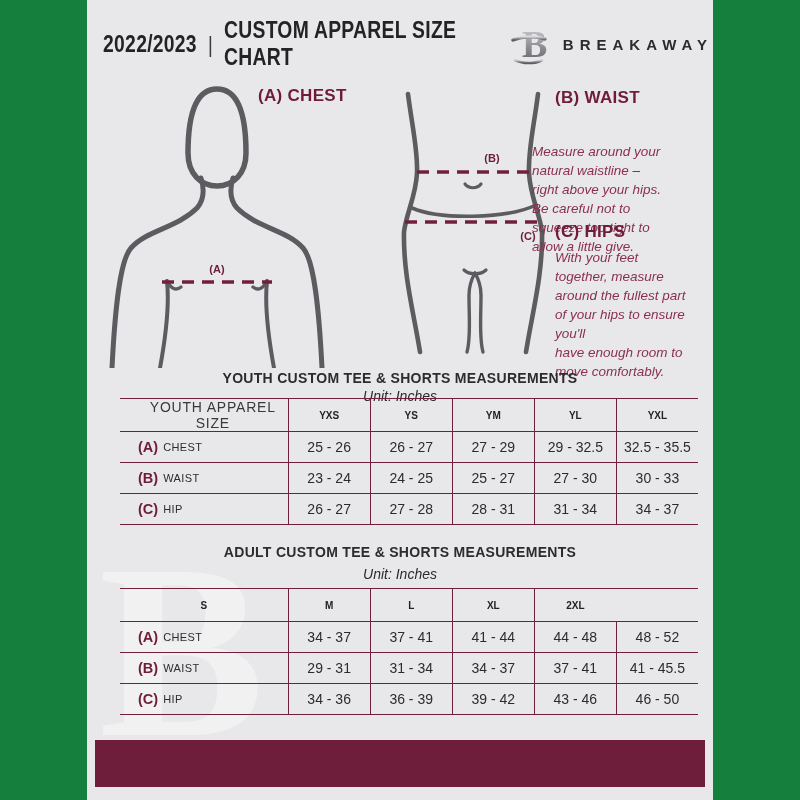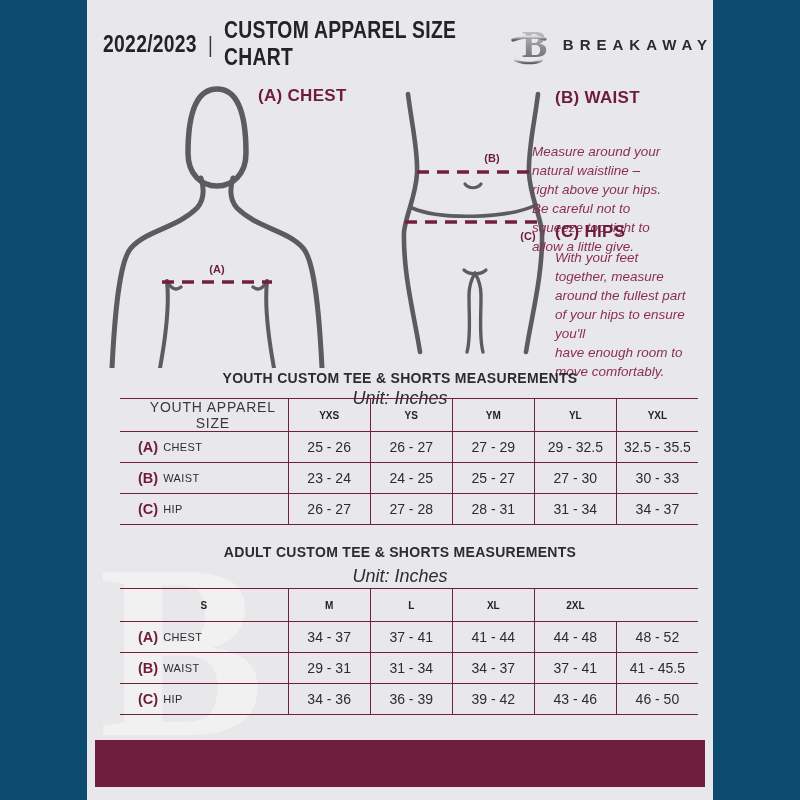--- a/index.html
+++ b/index.html
@@ -1,17 +1,17 @@
 <!DOCTYPE html>
 <html><head>
 <meta charset="utf-8">
 <style>
   html,body{margin:0;padding:0;background:#000;width:800px;height:800px;overflow:hidden;
     font-family:"Liberation Sans",sans-serif;-webkit-font-smoothing:antialiased;}
-  .stage{position:relative;width:800px;height:800px;background:#0c4a6e;}
+  .stage{position:relative;width:800px;height:800px;background:#15803d;}
   .page{position:absolute;left:87px;top:0;width:626px;height:800px;background:#e8e8ea;}
 
   
   .hdr{position:absolute;left:0;top:22px;width:626px;height:44px;display:flex;
     align-items:center;justify-content:center;gap:14px;}
   .hdr-title{display:flex;align-items:center;gap:12px;color:#232325;font-weight:bold;
     font-size:21px;letter-spacing:.3px;transform:scale(.92,1.12);transform-origin:center;}
   .hdr-sep{font-weight:normal;color:#3a3a3c;font-size:20px;}
   .brand{display:flex;align-items:center;gap:10px;margin-left:8px;}
   .brand-name{font-weight:bold;font-size:15px;letter-spacing:6px;color:#2b2b2d;}
@@ -19,21 +19,21 @@
   
   .fig{position:absolute;}
   .guide-h{position:absolute;font-weight:bold;font-size:17px;color:#6e1c3a;letter-spacing:.3px;}
   .guide-b{position:absolute;font-style:italic;font-size:13.5px;line-height:19px;
     color:#8a2f50;white-space:pre-line;}
 
   
   .sec-title{position:absolute;width:626px;text-align:center;font-weight:bold;
     font-size:14px;color:#2c2c2e;letter-spacing:.3px;}
   .sec-unit{position:absolute;width:626px;text-align:center;font-style:italic;
-    font-size:18px;color:#2c2c2e;}
+    font-size:14px;color:#2c2c2e;}
   .size-table{position:absolute;left:33px;width:578px;border-top:1.5px solid #71203c;z-index:2;}
   .trow{display:grid;grid-template-columns:29% 14.2% 14.2% 14.2% 14.2% 14.2%;
     align-items:center;height:30px;border-bottom:1.5px solid #71203c;}
   .trow.thead{height:32px;}
   .cell{height:100%;display:flex;align-items:center;justify-content:center;
     font-size:14px;color:#2c2c2e;}
   .cell + .cell{border-left:1.5px solid #71203c;}
   .label-cell{justify-content:flex-start;padding-left:18px;box-sizing:border-box;}
   .head-label{font-size:14px;letter-spacing:.8px;color:#39393b;}
   .head-size{font-weight:bold;font-size:10px;color:#232325;}

